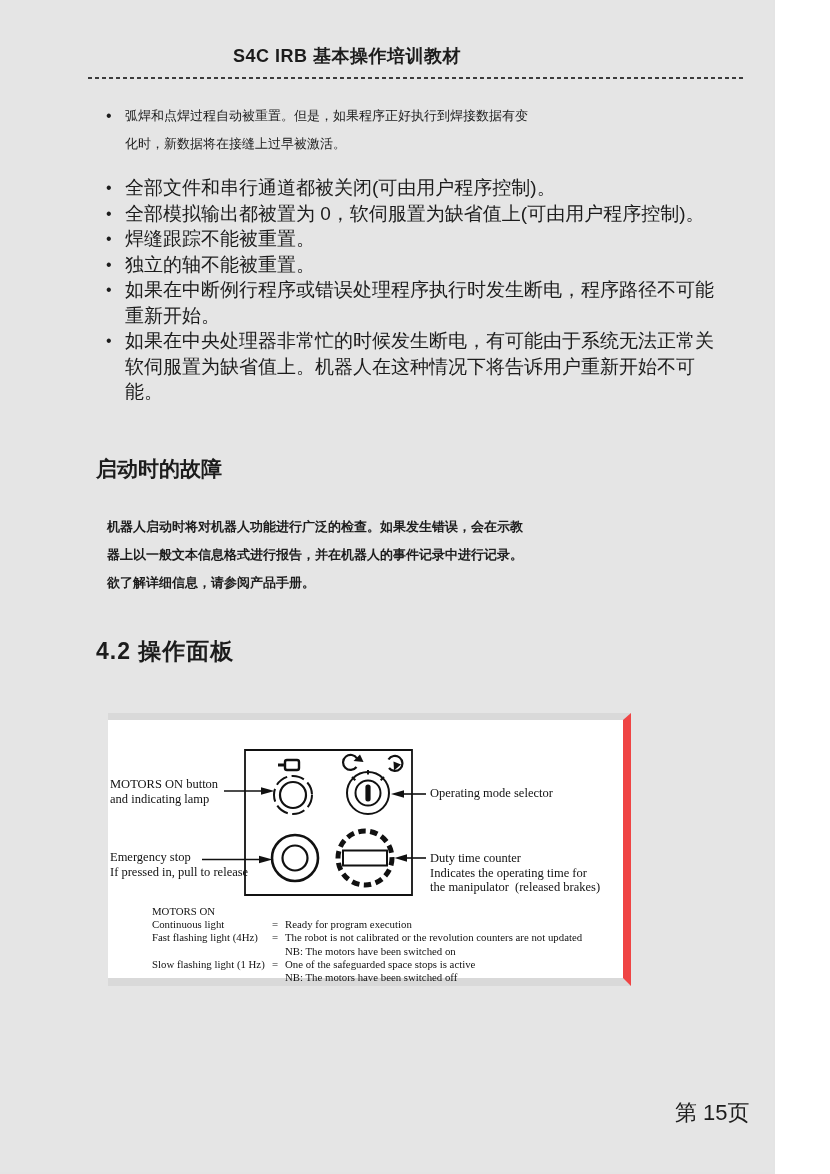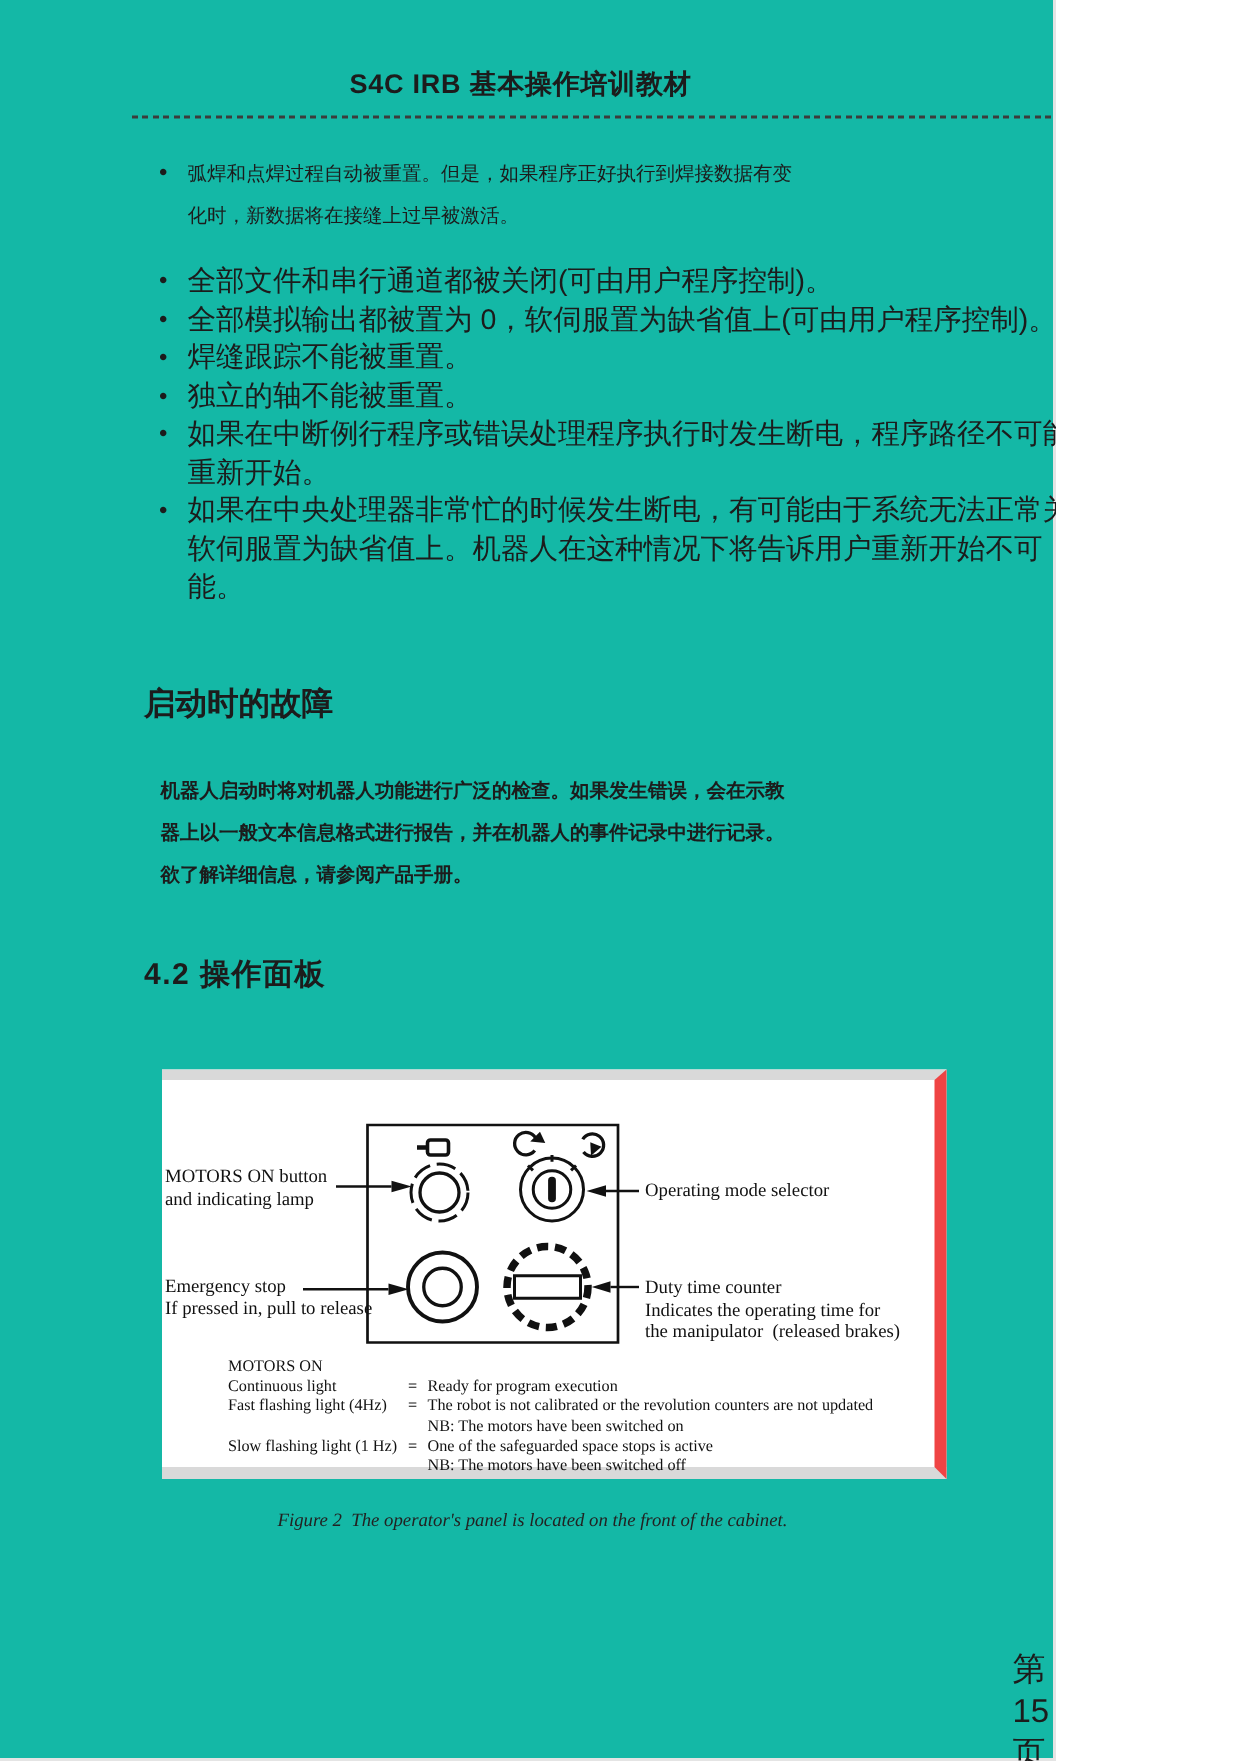--- a/index.html
+++ b/index.html
@@ -1,17 +1,17 @@
 <!DOCTYPE html>
 <html><head>
 <meta charset="utf-8">
 <style>
   html,body{margin:0;padding:0;background:#ffffff;}
   .page{
-    position:relative; width:704px; height:1174px; background:#14b8a6;
+    position:relative; width:775px; height:1174px; background:#e5e5e5;
     font-family:"Liberation Sans",sans-serif; color:#1c1c1c; overflow:hidden;
     box-shadow: inset -2px -2px 0 #e4e4e4;
   }
   .header-title{
     position:absolute; left:233px; top:44px;
     font-size:18px; font-weight:bold; letter-spacing:.5px; white-space:nowrap;
   }
   .rule{
     position:absolute; left:88px; top:77px; width:657px; height:2px;
     background-image:repeating-linear-gradient(90deg,#3c3c3c 0 4px,transparent 4px 7px);
@@ -25,21 +25,21 @@
   .limits .li{display:flex;}
   .limits .marker{line-height:25.5px;}
   .limits .btext{font-size:19px; line-height:25.5px; white-space:pre-line;}
   .startup-heading{
     position:absolute; left:96px; top:455px; margin:0;
     font-size:21px; font-weight:bold;
   }
   .startup-body{position:absolute; left:95px; top:501px; width:655px; margin:12px;font-weight:bold;}
   .s42-heading{
     position:absolute; left:96px; top:636px; margin:0;
-    font-size:20px; font-weight:bold; letter-spacing:1px;
+    font-size:23px; font-weight:bold; letter-spacing:1px;
   }
   .side-note{
     position:absolute; left:649px; top:692px;
     font-size:19px; line-height:25.5px; white-space:pre-line;
   }
   .figure-frame{
     position:absolute; left:108px; top:713px; width:515px; height:258px;
     border-top:7px solid #d9d9d9; border-right:8px solid #ef4444; border-bottom:8px solid #d9d9d9;
     background:#fff;
   }
@@ -205,17 +205,16 @@
       </div>
       <div class="legend-row">
         <span class="term">Slow flashing light (1 Hz)</span>
         <span class="eq">=</span>
         <span class="desc">One of the safeguarded space stops is active
 NB: The motors have been switched off</span>
       </div>
     </div>
   </div>
 
-  <div class="caption">Figure 2  The operator's panel is located on the front of the cabinet.</div>
 
   <div class="footer">第 15页</div>
 
 </div>
 
 </body></html>

